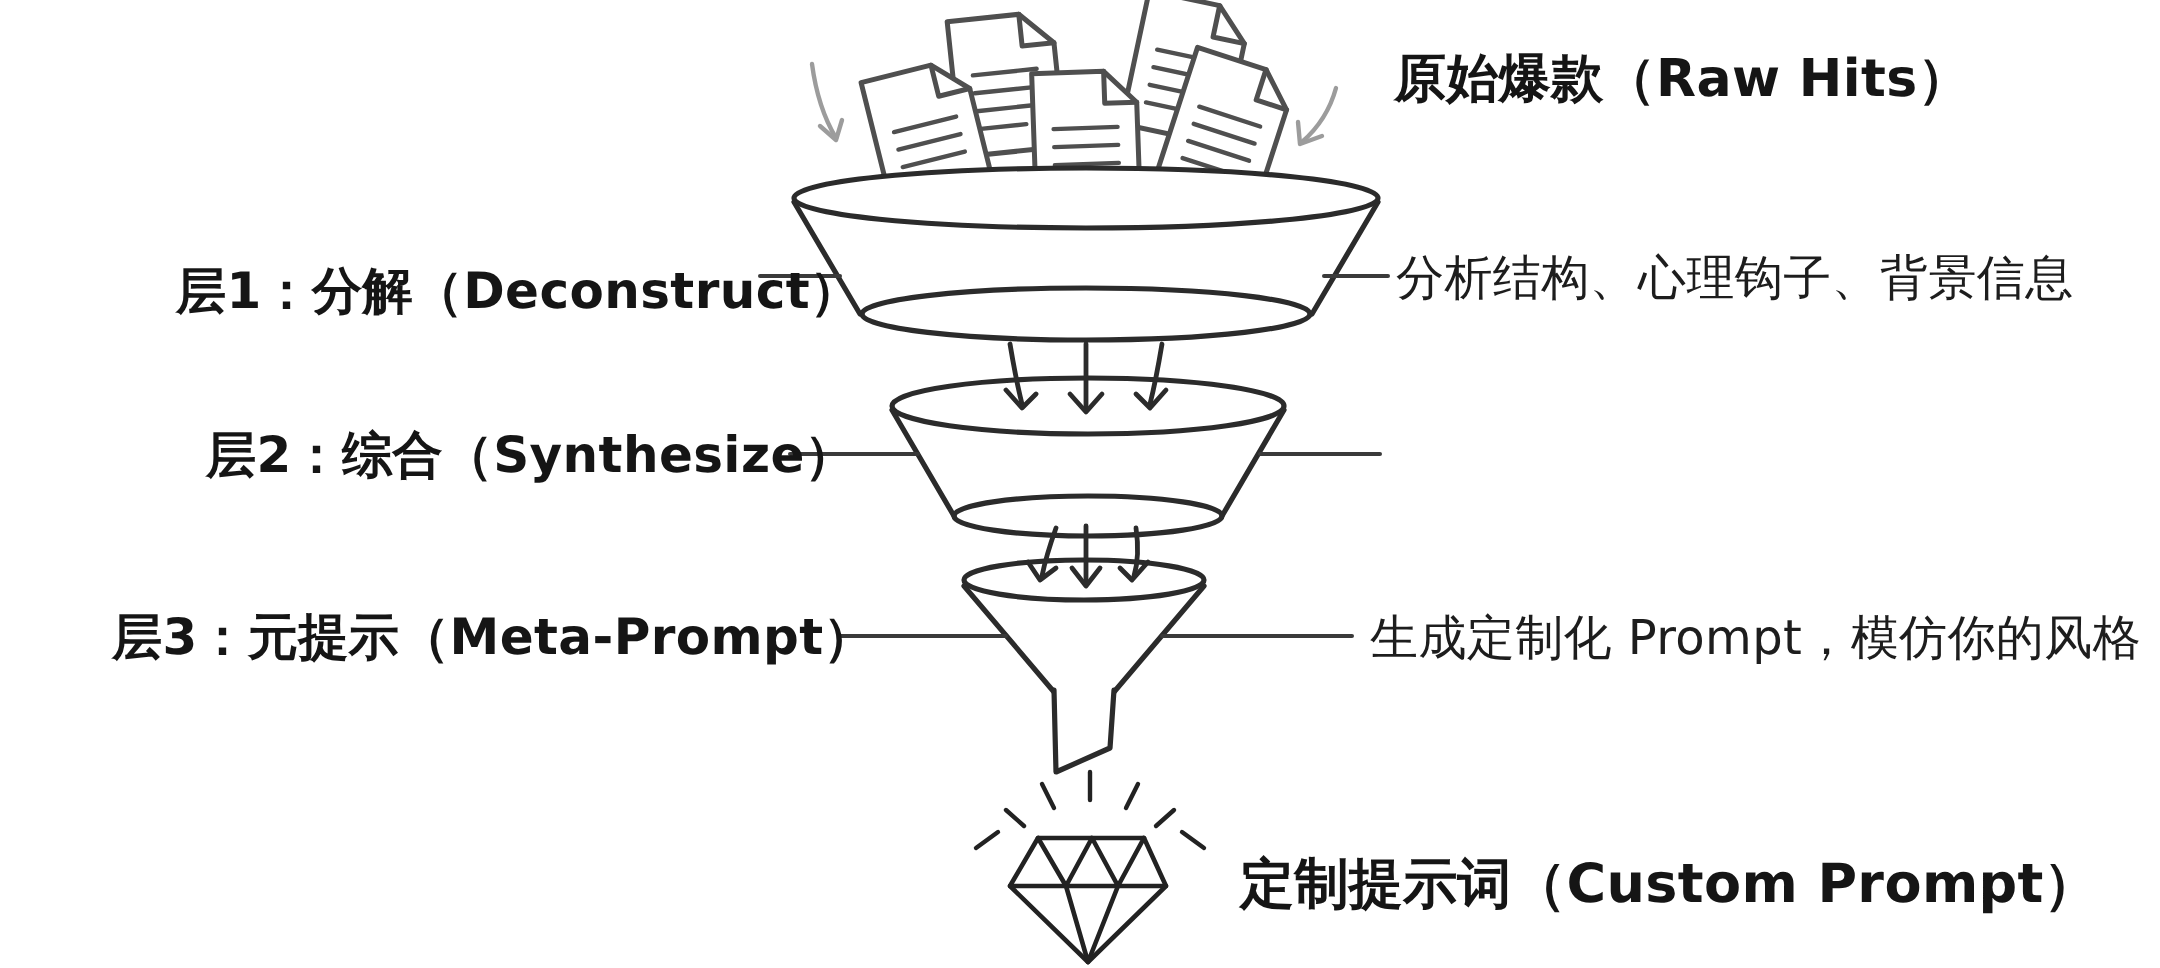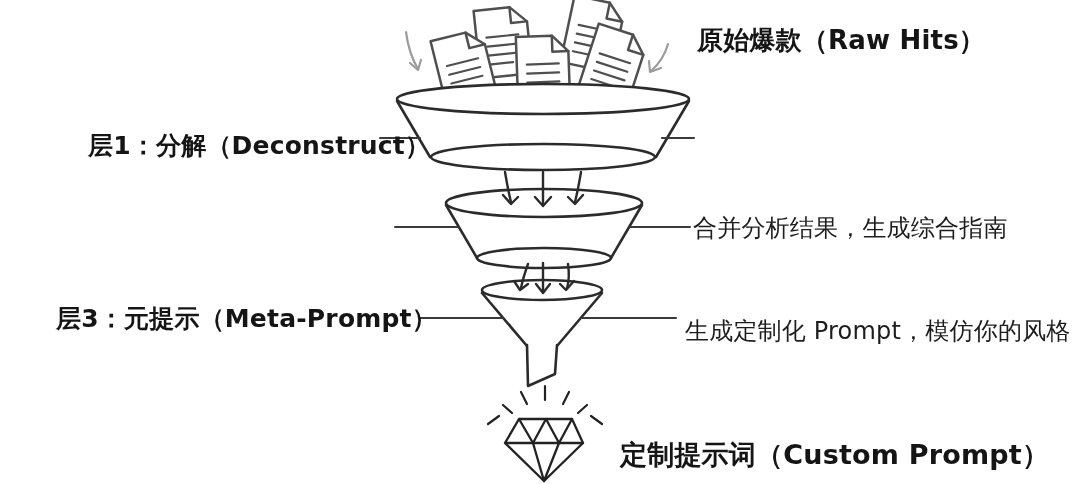--- a/index.html
+++ b/index.html
@@ -149,21 +149,22 @@
         <path d="M569,392 L563,404"></path>
         <path d="M587,405 L578,413"></path>
         <path d="M602,424 L591,416"></path>
       </g>
     </g>
   </svg>
 
   <div class="lbl bold fs26" style="left:697px; top:26px;">原始爆款（Raw Hits）</div>
 
   <div class="lbl bold fs25" style="left:88px; top:132px;">层1：分解（Deconstruct）</div>
+  <div class="lbl fs24 right-desc" style="left:698px; top:126px;">分析结构、心理钩子、背景信息</div>
 
-  <div class="lbl fs24 right-desc" style="left:693px; top:215px;">合并分析结果，生成综合指南</div>
+  <div class="lbl bold fs25" style="left:103px; top:214px;">层2：综合（Synthesize）</div>
 
   <div class="lbl bold fs25" style="left:56px; top:305px;">层3：元提示（Meta-Prompt）</div>
-  <div class="lbl fs24 right-desc" style="left:685px; top:318px;">生成定制化 Prompt，模仿你的风格</div>
+  <div class="lbl fs24 right-desc" style="left:685px; top:306px;">生成定制化 Prompt，模仿你的风格</div>
 
-  <div class="lbl bold fs27" style="left:620px; top:428px;margin-top:12px;">定制提示词（Custom Prompt）</div>
+  <div class="lbl bold fs27" style="left:620px; top:428px;">定制提示词（Custom Prompt）</div>
 
 </div>
 
 </body></html>

